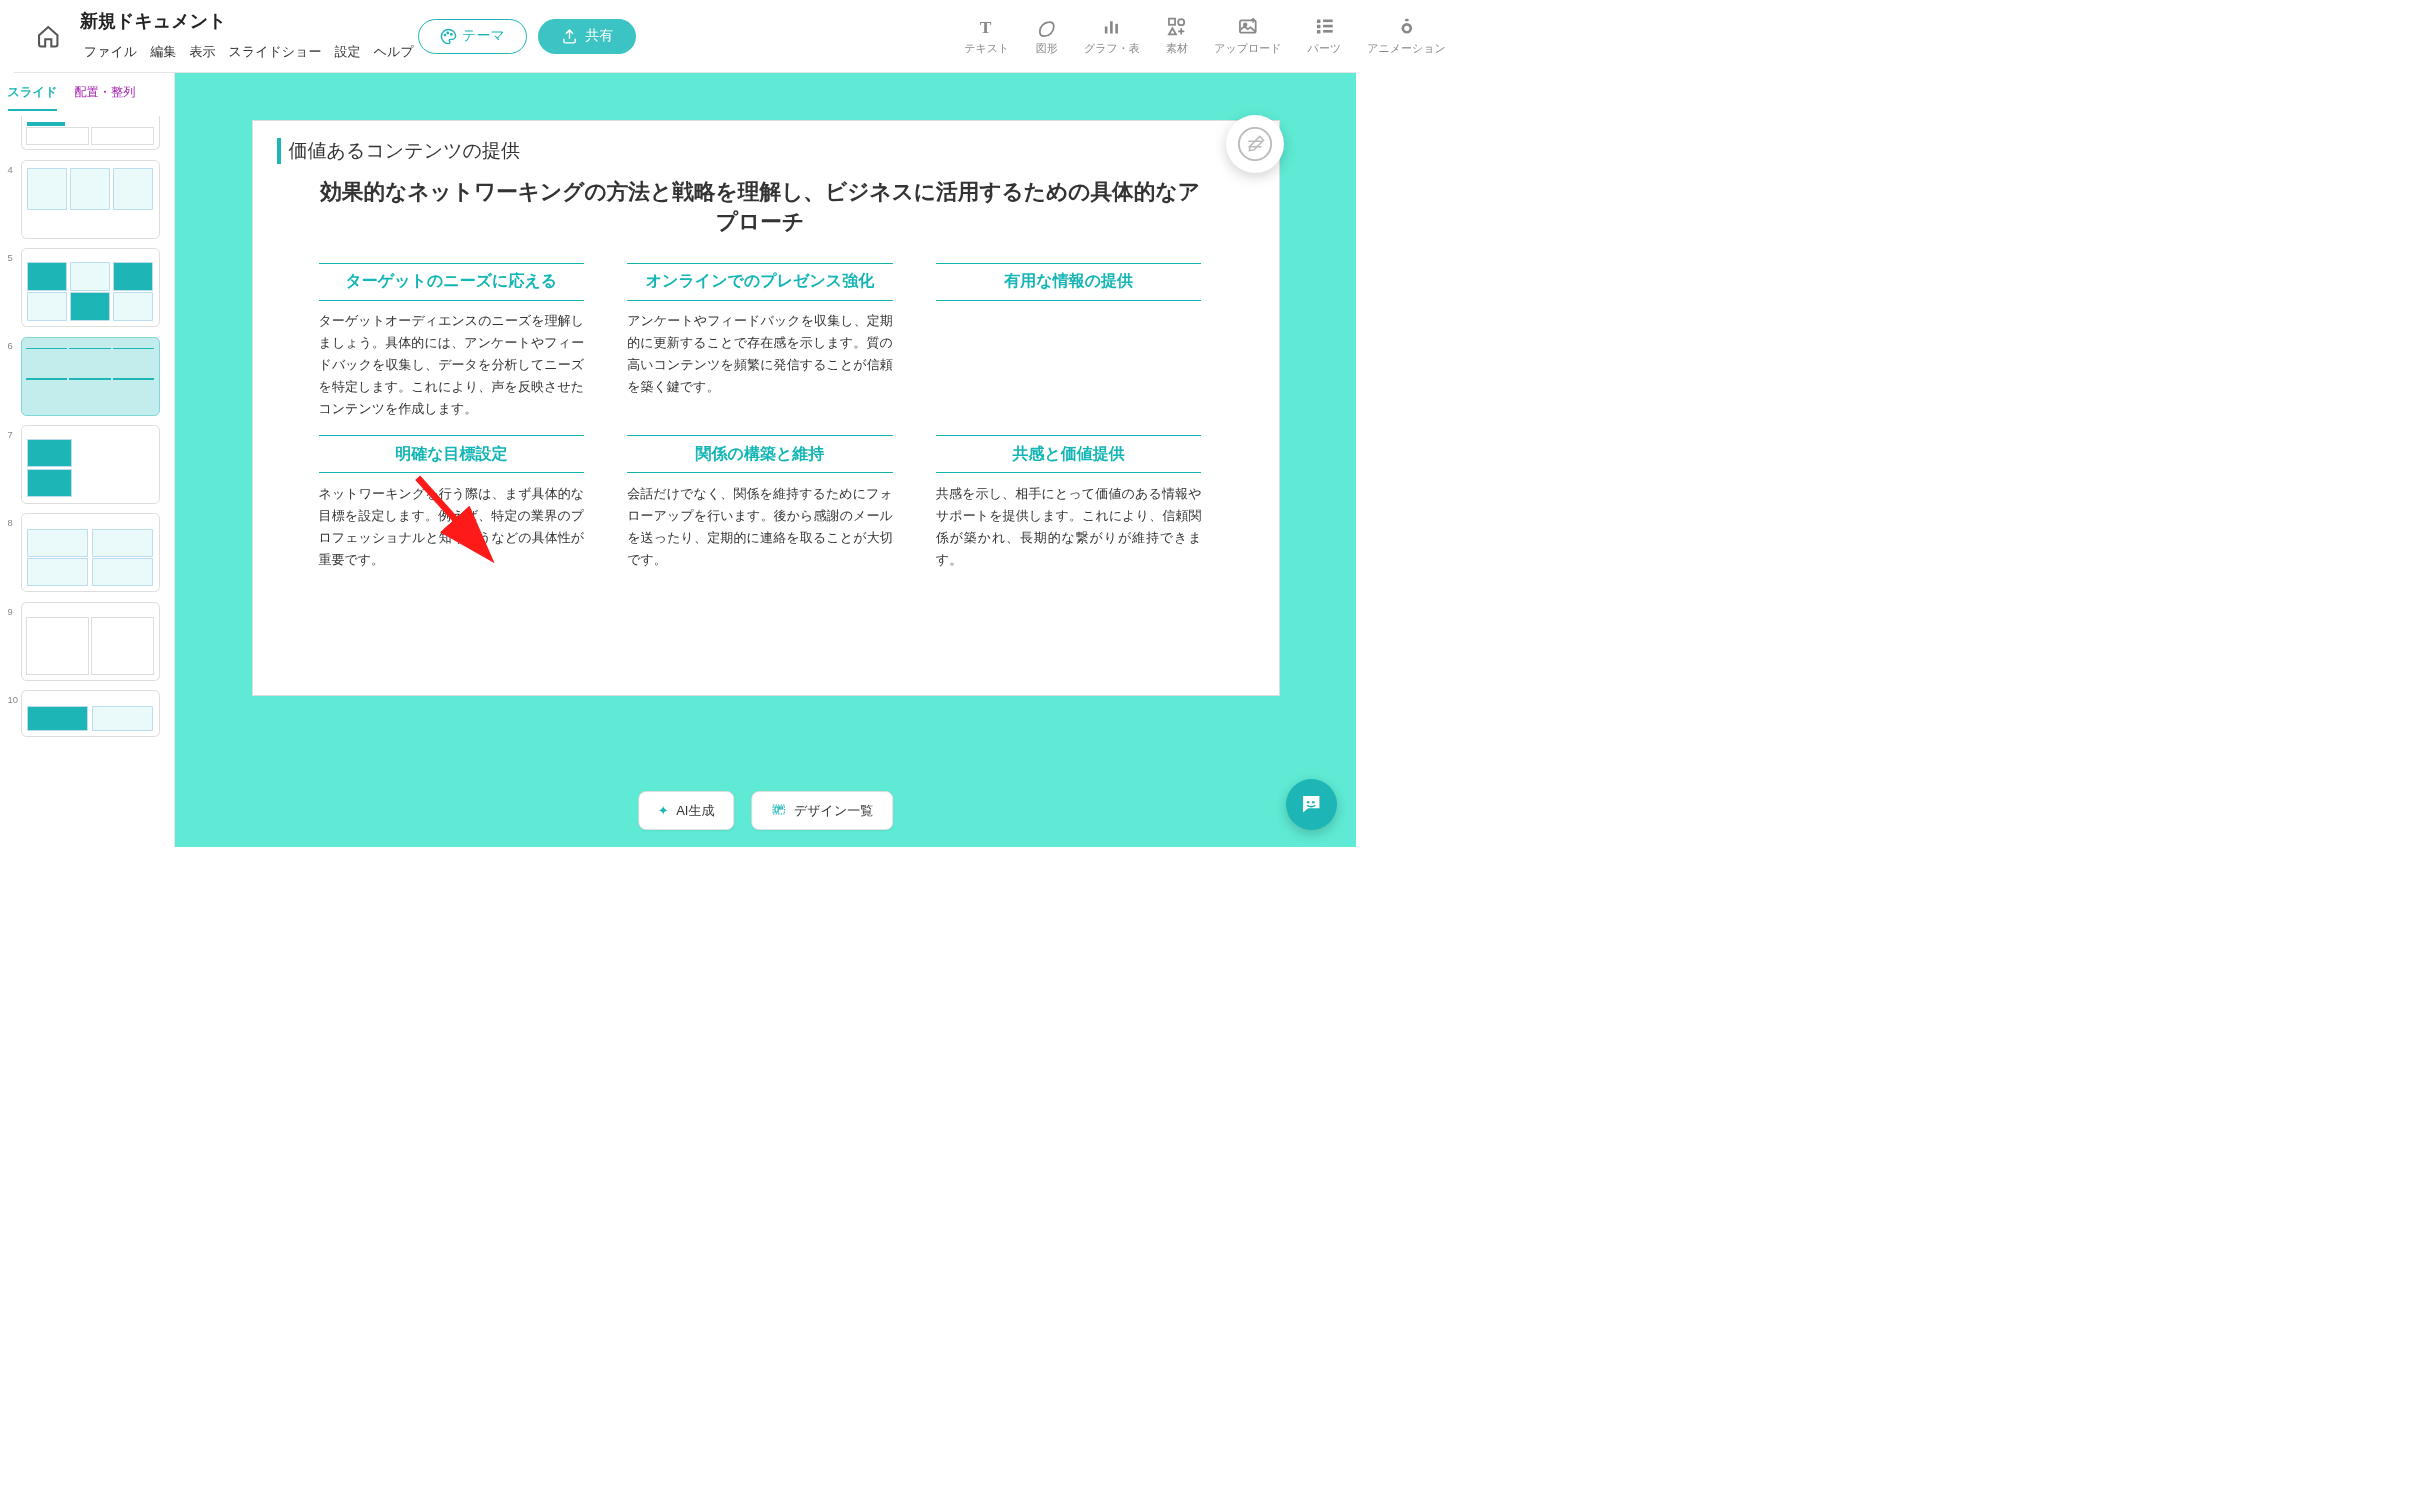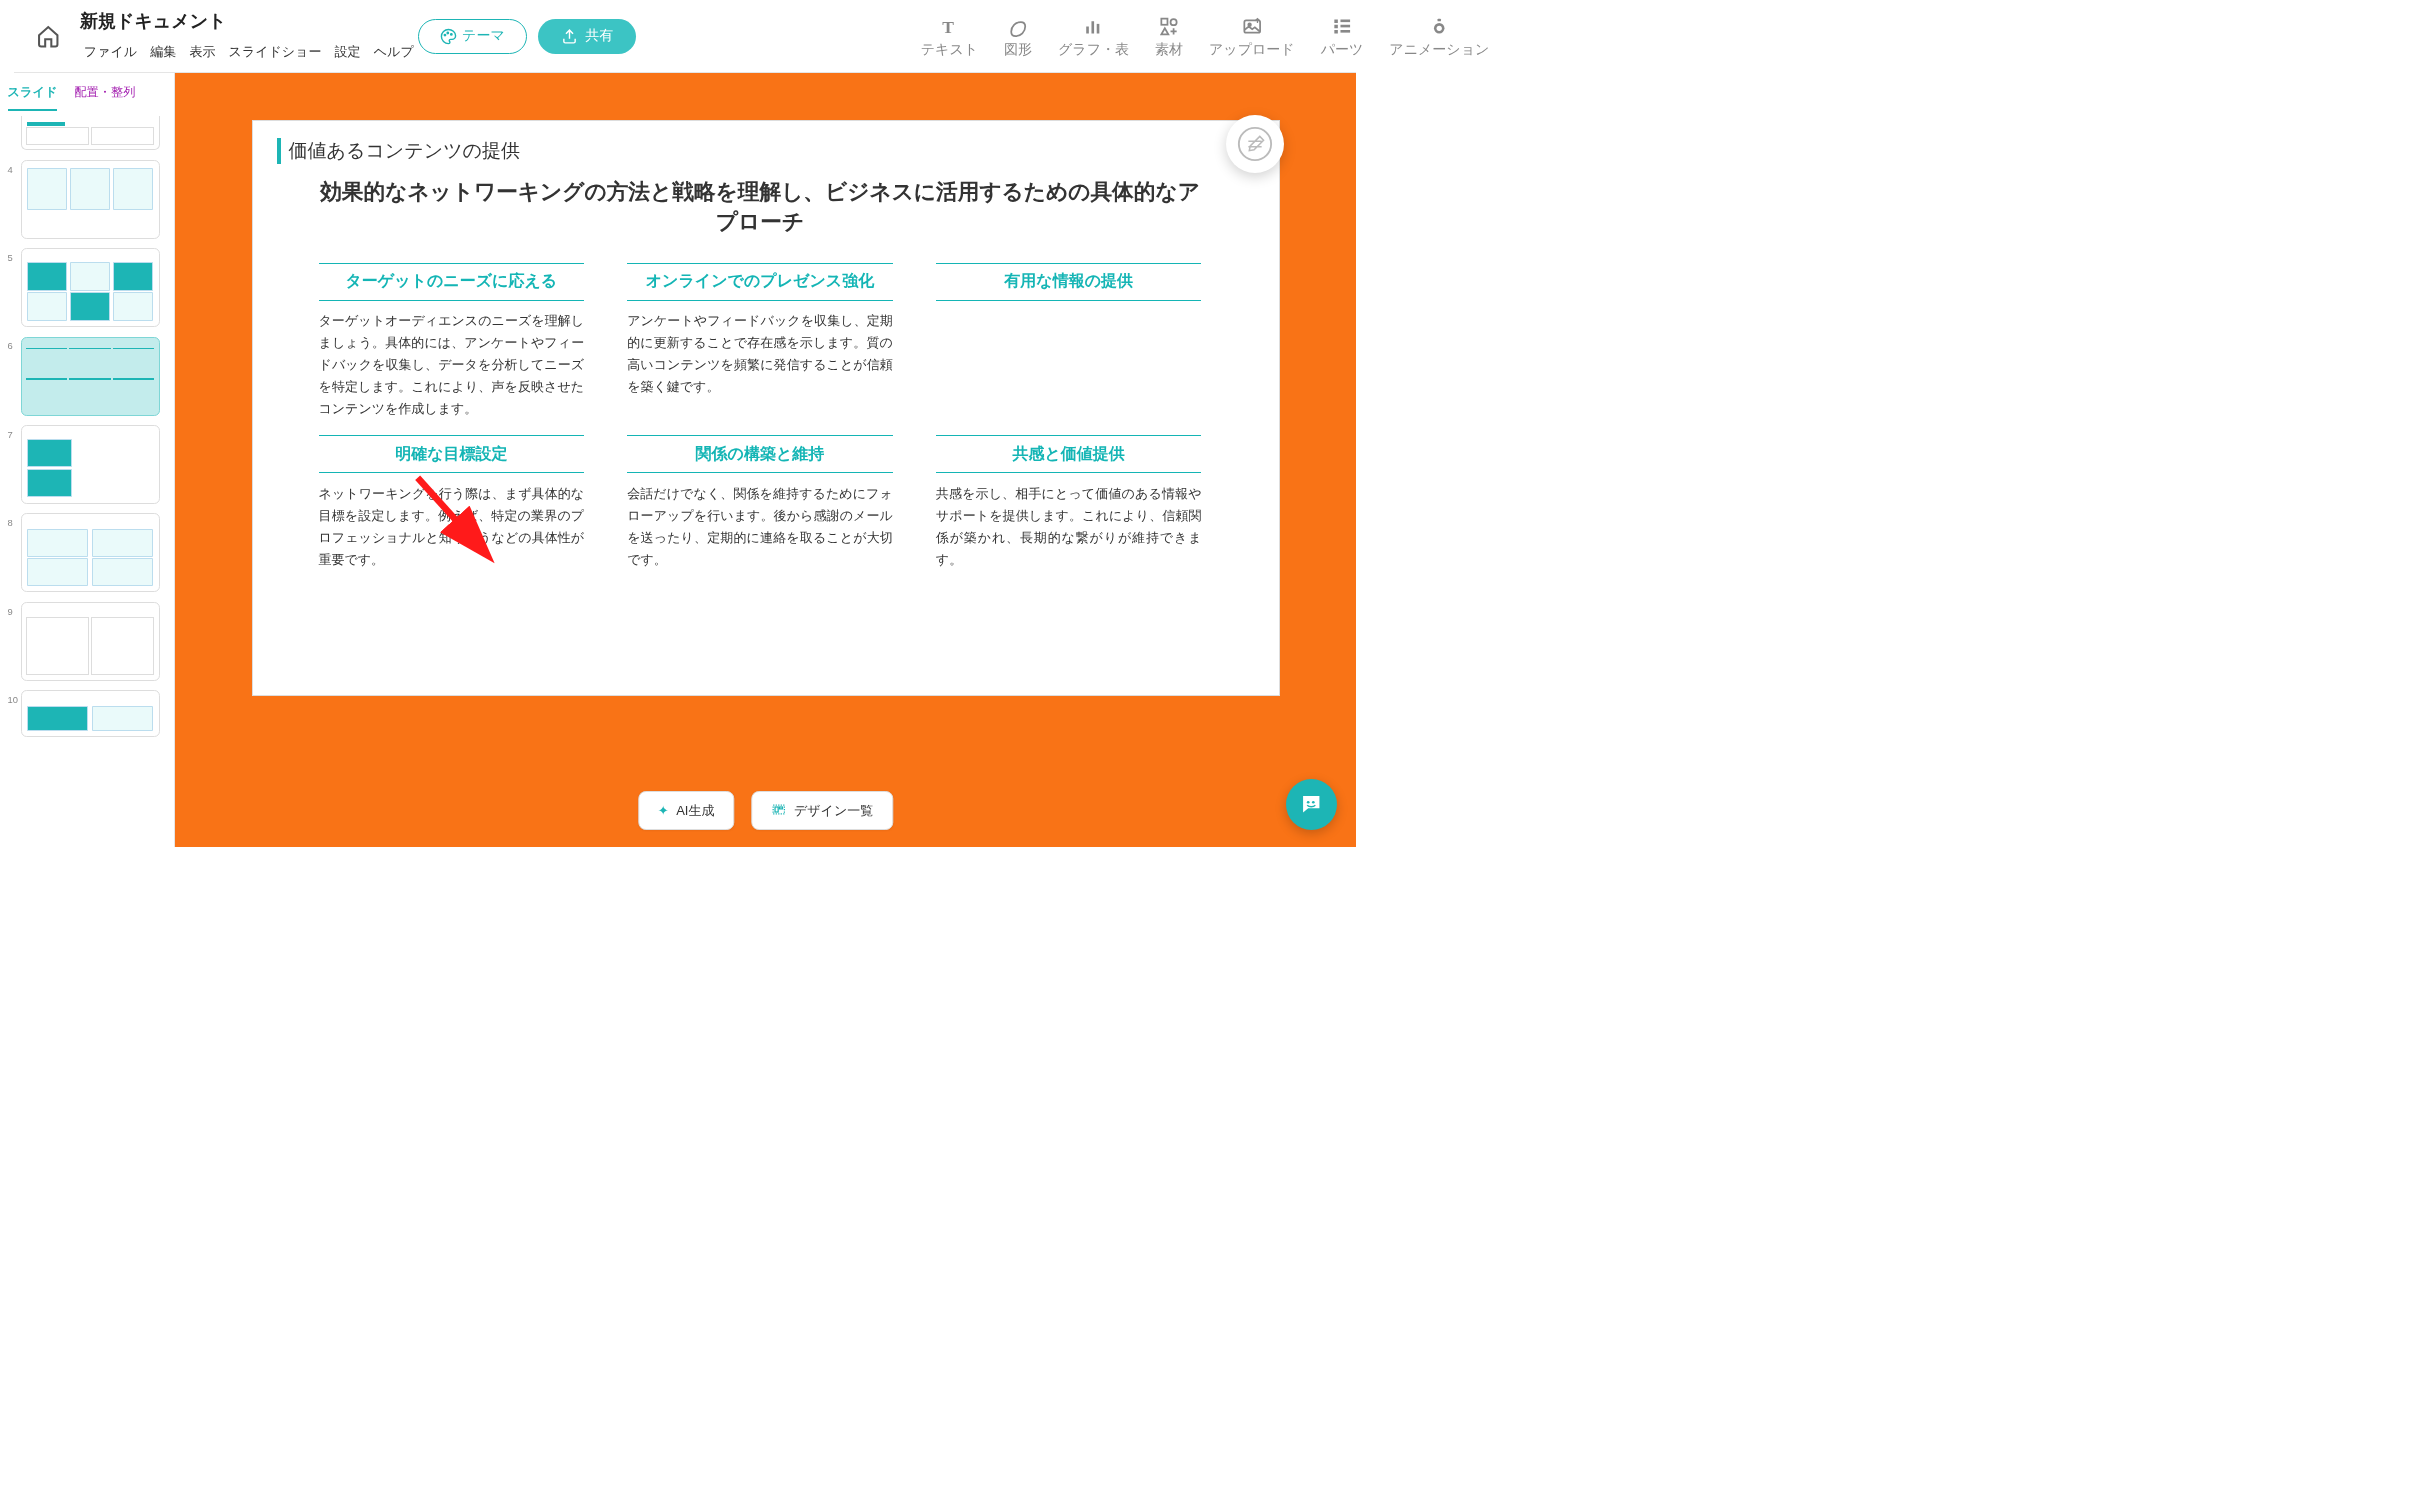--- a/index.html
+++ b/index.html
@@ -8,21 +8,21 @@
   
   .header { height: 73px; display: flex; align-items: flex-start; padding: 9.4px 15px 0 15px; border-bottom: 0.9px solid #e5e5e5; margin-left: 14px; }
   .home-btn { width: 38px; height: 38px; display: flex; align-items: center; justify-content: center; margin-top: 7.5px; margin-right: 13px; }
   .doc-title-area { display: flex; flex-direction: column; }
   .doc-title { font-size: 18px; font-weight: 700; color: #222; margin-bottom: 7.5px; }
   .menu-bar { display: flex; gap: 5.6px; font-size: 13px; color: #333; }
   .menu-bar span { padding: 1.9px 3.8px; cursor: pointer; }
   .toolbar { display: flex; gap: 26px; margin-left: auto; margin-right: auto; padding-top: 5.6px; position: absolute; left: 50%; transform: translateX(-50%); }
   .tool { display: flex; flex-direction: column; align-items: center; gap: 3.8px; cursor: pointer; }
   .tool-icon { width: 22.6px; height: 22.6px; color: #888; display: flex; align-items: center; justify-content: center; }
-  .tool-label { font-size: 14px; color: #888; }
+  .tool-label { font-size: 11px; color: #888; }
   .header-right { display: flex; gap: 11.3px; align-items: center; margin-top: 9.4px; }
   .theme-btn { border: 1.9px solid #1db5b5; color: #1db5b5; background: #fff; border-radius: 21px; padding: 7.5px 21px; font-size: 14px; font-weight: 500; display: flex; align-items: center; gap: 5.6px; cursor: pointer; }
   .share-btn { background: #3cc4c4; color: #fff; border: none; border-radius: 21px; padding: 8.5px 22.6px; font-size: 14px; font-weight: 500; display: flex; align-items: center; gap: 7.5px; cursor: pointer; }
   
   
   .main { display: flex; height: calc(100% - 73px); }
   
   
   .left-panel { width: 175px; background: #fff; border-right: 0.9px solid #e5e5e5; display: flex; flex-direction: column; }
   .left-tabs { display: flex; padding: 11.3px 7.5px 0 7.5px; gap: 17px; }
@@ -32,21 +32,21 @@
   .thumb-row { display: flex; align-items: flex-start; margin-bottom: 9.4px; }
   .thumb-num { width: 13px; font-size: 9.4px; color: #888; padding-top: 3.8px; }
   .thumb { width: 139px; height: 79px; border: 0.9px solid #ddd; border-radius: 5.6px; background: #fff; display: flex; flex-direction: column; padding: 4.7px; font-size: 2.8px; line-height: 1.2; color: #555; overflow: hidden; }
   .thumb.selected { background: #c3ecec; border: 0.9px solid #7ed6d6; }
   .thumb.partial { height: 34px; border-top: none; border-radius: 0 0 5.6px 5.6px; }
   .thumb-box { background: #eafafa; border: 0.9px solid #bde; border-radius: 0.9px; flex: 1; margin: 0.9px; }
   .thumb-row3 { display: flex; gap: 1.9px; flex: 1; }
   .thumb-row2 { display: flex; gap: 1.9px; flex: 1; }
   
   
-  .canvas-area { flex: 1; background: #f97316; position: relative; display: flex; align-items: flex-start; justify-content: center; padding-top: 47px; }
+  .canvas-area { flex: 1; background: #5eead4; position: relative; display: flex; align-items: flex-start; justify-content: center; padding-top: 47px; }
   .slide { width: 1028px; height: 576px; background: #fff; border: 0.9px solid #ddd; position: relative; padding: 17px 32px 17px 21px; }
   .slide-accent { position: absolute; left: 24.5px; top: 17px; width: 3.8px; height: 26px; background: #1db5b5; }
   .slide-title { font-size: 19px; color: #333; margin-left: 15px; margin-bottom: 13px; }
   .slide-subtitle { font-size: 21.7px; font-weight: 700; color: #333; text-align: center; line-height: 1.4; margin-bottom: 17px; padding: 0 38px; }
   .grid3x2 { display: grid; grid-template-columns: repeat(3, 1fr); gap: 15px 43px; padding: 8px 45px; }
   .cell { }
   .cell-rule-top { border-top: 1.9px solid #14b5b5; margin-bottom: 7.5px; }
   .cell-title { color: #14b5b5; font-size: 16px; font-weight: 700; text-align: center; line-height: 1.3; margin-bottom: 7.5px; }
   .cell-rule-mid { border-top: 1.9px solid #14b5b5; margin-bottom: 9.4px; }
   .cell-body { font-size: 13px; color: #333; line-height: 1.7; text-align: justify; }

